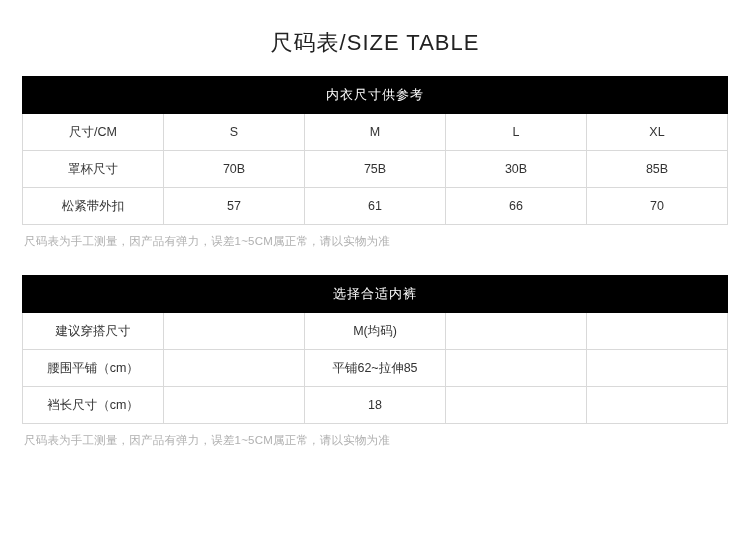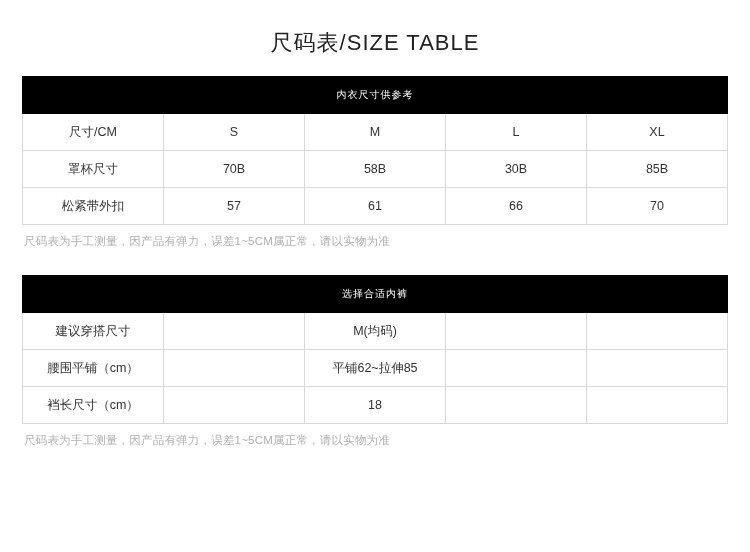--- a/index.html
+++ b/index.html
@@ -34,21 +34,21 @@
   }
   table.size-table {
     width: 706px;
     border-collapse: collapse;
     table-layout: fixed;
     background: #ffffff;
   }
   table.size-table th.header-cell {
     background: #000000;
     color: #ffffff;
-    font-size: 10px;
+    font-size: 13px;
     font-weight: 400;
     text-align: center;
     height: 34px;
     letter-spacing: 1px;
     border: 1px solid #000000;
   }
   table.size-table td {
     border: 1px solid #d9d9d9;
     height: 34px;
     text-align: center;
@@ -88,21 +88,21 @@
       <tr>
         <td class="row-label">尺寸/CM</td>
         <td>S</td>
         <td>M</td>
         <td>L</td>
         <td>XL</td>
       </tr>
       <tr>
         <td class="row-label">罩杯尺寸</td>
         <td>70B</td>
-        <td>58B</td>
+        <td>75B</td>
         <td>30B</td>
         <td>85B</td>
       </tr>
       <tr>
         <td class="row-label">松紧带外扣</td>
         <td>57</td>
         <td>61</td>
         <td>66</td>
         <td>70</td>
       </tr>

